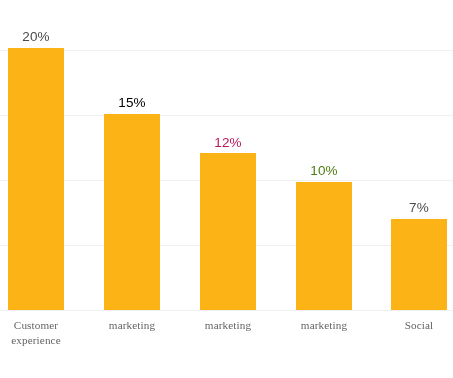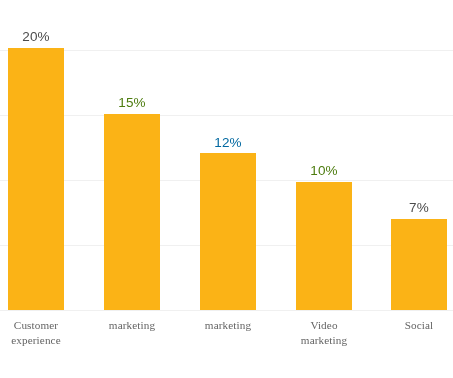--- a/index.html
+++ b/index.html
@@ -107,26 +107,26 @@
   </div>
 
   <div id="bars-layer">
 
     <div class="bar-group" style="left:8px;">
       <div class="bar-value" style="bottom: 266px; color: rgb(75, 75, 75);">20%</div>
       <div class="bar" style="height: 262px; background: rgb(251, 179, 22);"></div>
     </div>
 
     <div class="bar-group" style="left:104px;">
-      <div class="bar-value" style="bottom: 200px; color: #4d7c0f;">15%</div>
+      <div class="bar-value" style="bottom: 200px; color: #000000;">15%</div>
       <div class="bar" style="height: 196px; background: rgb(251, 179, 22);"></div>
     </div>
 
     <div class="bar-group" style="left:200px;">
-      <div class="bar-value" style="bottom: 160px; color: #0369a1;">12%</div>
+      <div class="bar-value" style="bottom: 160px; color: #be185d;">12%</div>
       <div class="bar" style="height: 157px; background: rgb(251, 179, 22);"></div>
     </div>
 
     <div class="bar-group" style="left:296px;">
       <div class="bar-value" style="bottom: 132px; color: #4d7c0f;">10%</div>
       <div class="bar" style="height: 128px; background: rgb(251, 179, 22);"></div>
     </div>
 
     <div class="bar-group" style="left:391px;">
       <div class="bar-value" style="bottom: 95px; color: rgb(75, 75, 75);">7%</div>
@@ -144,21 +144,20 @@
 
     <div class="cat-label" style="left: 86px; color: rgb(100, 100, 100);">
       <span>marketing</span>
     </div>
 
     <div class="cat-label" style="left: 182px; color: rgb(100, 100, 100);">
       <span>marketing</span>
     </div>
 
     <div class="cat-label" style="left: 278px; color: rgb(100, 100, 100);">
-      <span>Video</span>
       <span>marketing</span>
     </div>
 
     <div class="cat-label" style="left: 373px; color: rgb(100, 100, 100);">
       <span>Social</span>
       <span></span>
     </div>
 
   </div>
 

